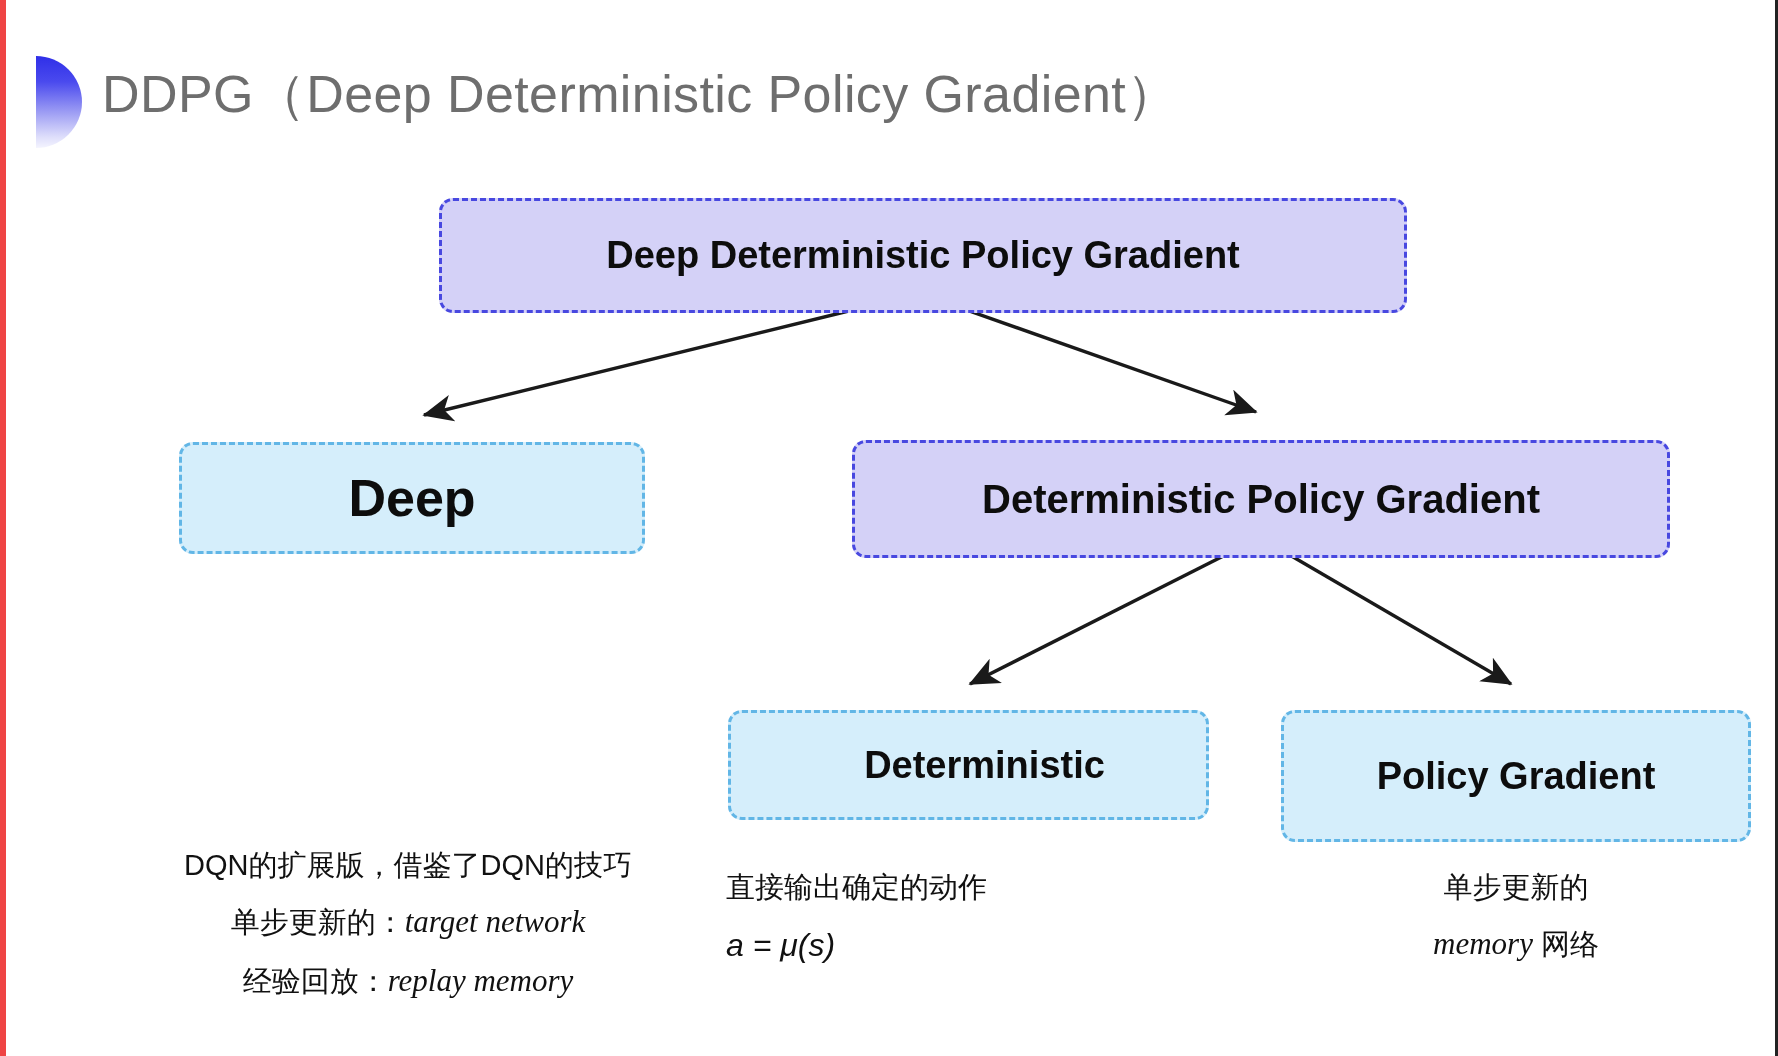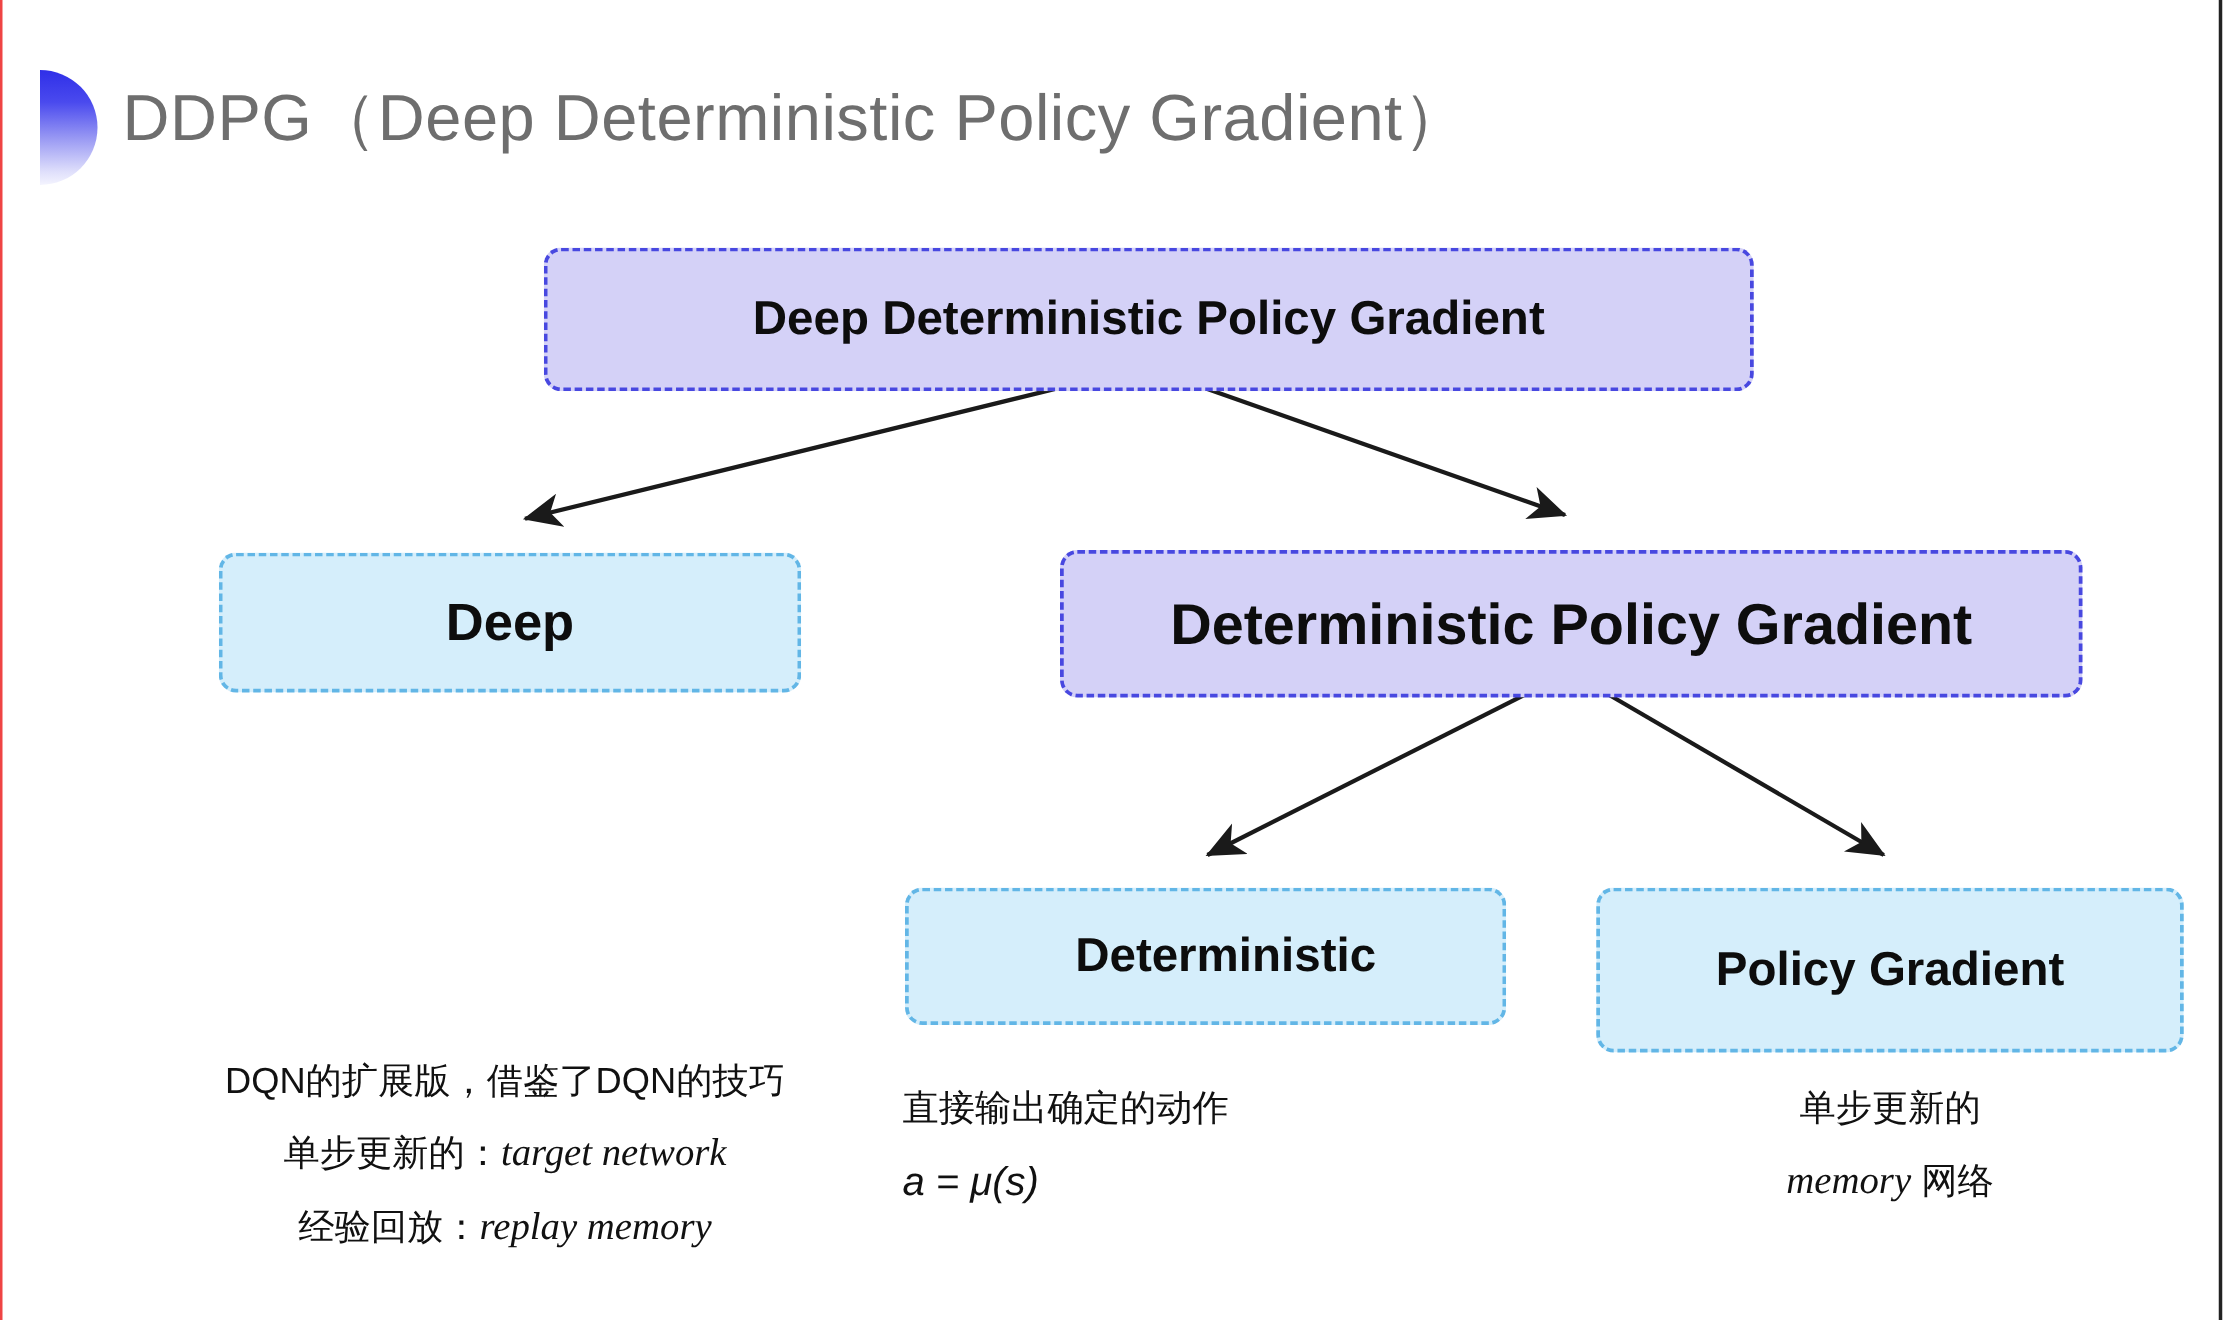--- a/index.html
+++ b/index.html
@@ -8,21 +8,21 @@
     background: #ffffff;
   }
   body {
     font-family: "Liberation Sans", sans-serif;
   }
   #slide {
     position: relative;
     width: 1778px;
     height: 1056px;
     background: #ffffff;
-    border-left: 2px solid #ef4444;
+    border-left: 6px solid #ef4444;
     border-right: 3px solid #222222;
     box-sizing: border-box;
     overflow: hidden;
   }
 
   
   #title-accent {
     position: absolute;
     left: 14px;
     top: 56px;
@@ -65,22 +65,22 @@
   .node-purple {
     background: #d4d1f7;
     border: 3px dashed #4848e0;
   }
   .node-blue {
     background: #d5eefb;
     border: 3px dashed #62b6e6;
   }
 
   #node-root  { left: 433px; top: 178px; width: 968px; height: 115px; font-size: 38px; }
-  #node-deep  { left: 173px; top: 422px; width: 466px; height: 112px; font-size: 42px; }
-  #node-dpg   { left: 846px; top: 420px; width: 818px; height: 118px; font-size: 46px; }
+  #node-deep  { left: 173px; top: 422px; width: 466px; height: 112px; font-size: 52px; }
+  #node-dpg   { left: 846px; top: 420px; width: 818px; height: 118px; font-size: 40px; }
   #node-det   { left: 722px; top: 690px; width: 481px; height: 110px; font-size: 38px; padding-left: 32px; }
   #node-pg    { left: 1275px; top: 690px; width: 470px; height: 132px; font-size: 38px; }
 
   
   #arrows {
     position: absolute;
     left: 0; top: 0;
     width: 1778px;
     height: 1056px;
     pointer-events: none;

